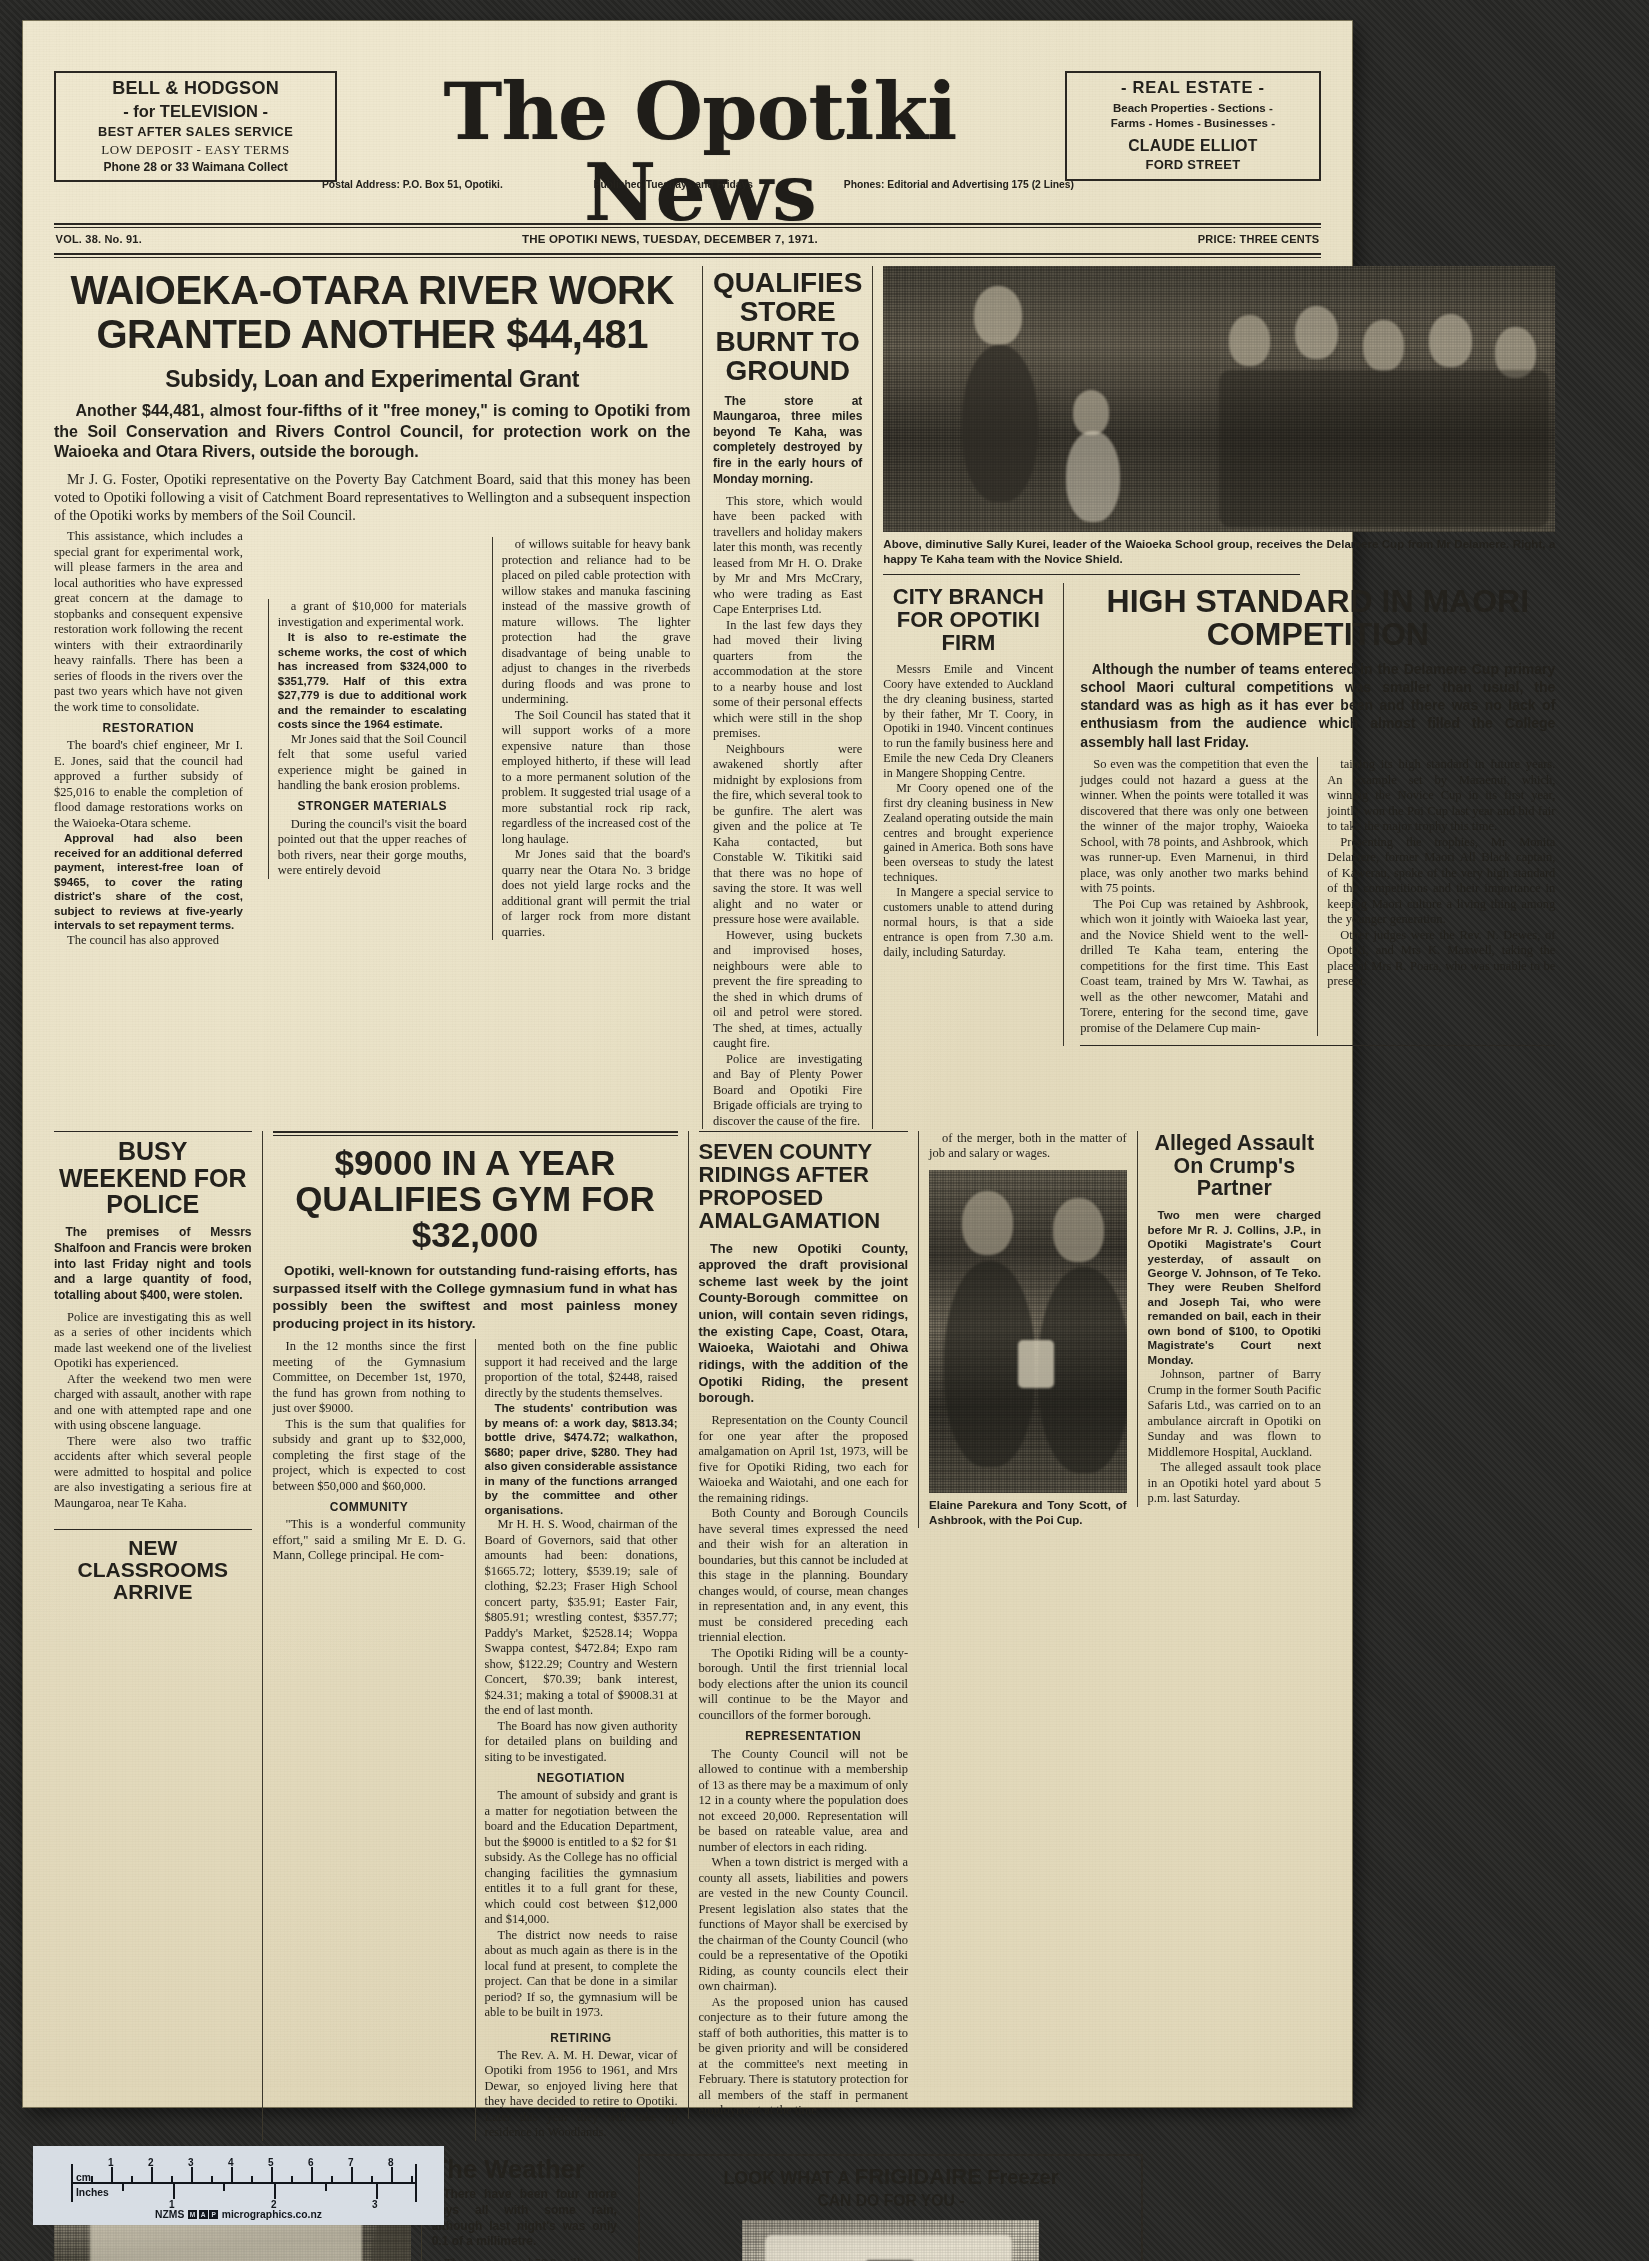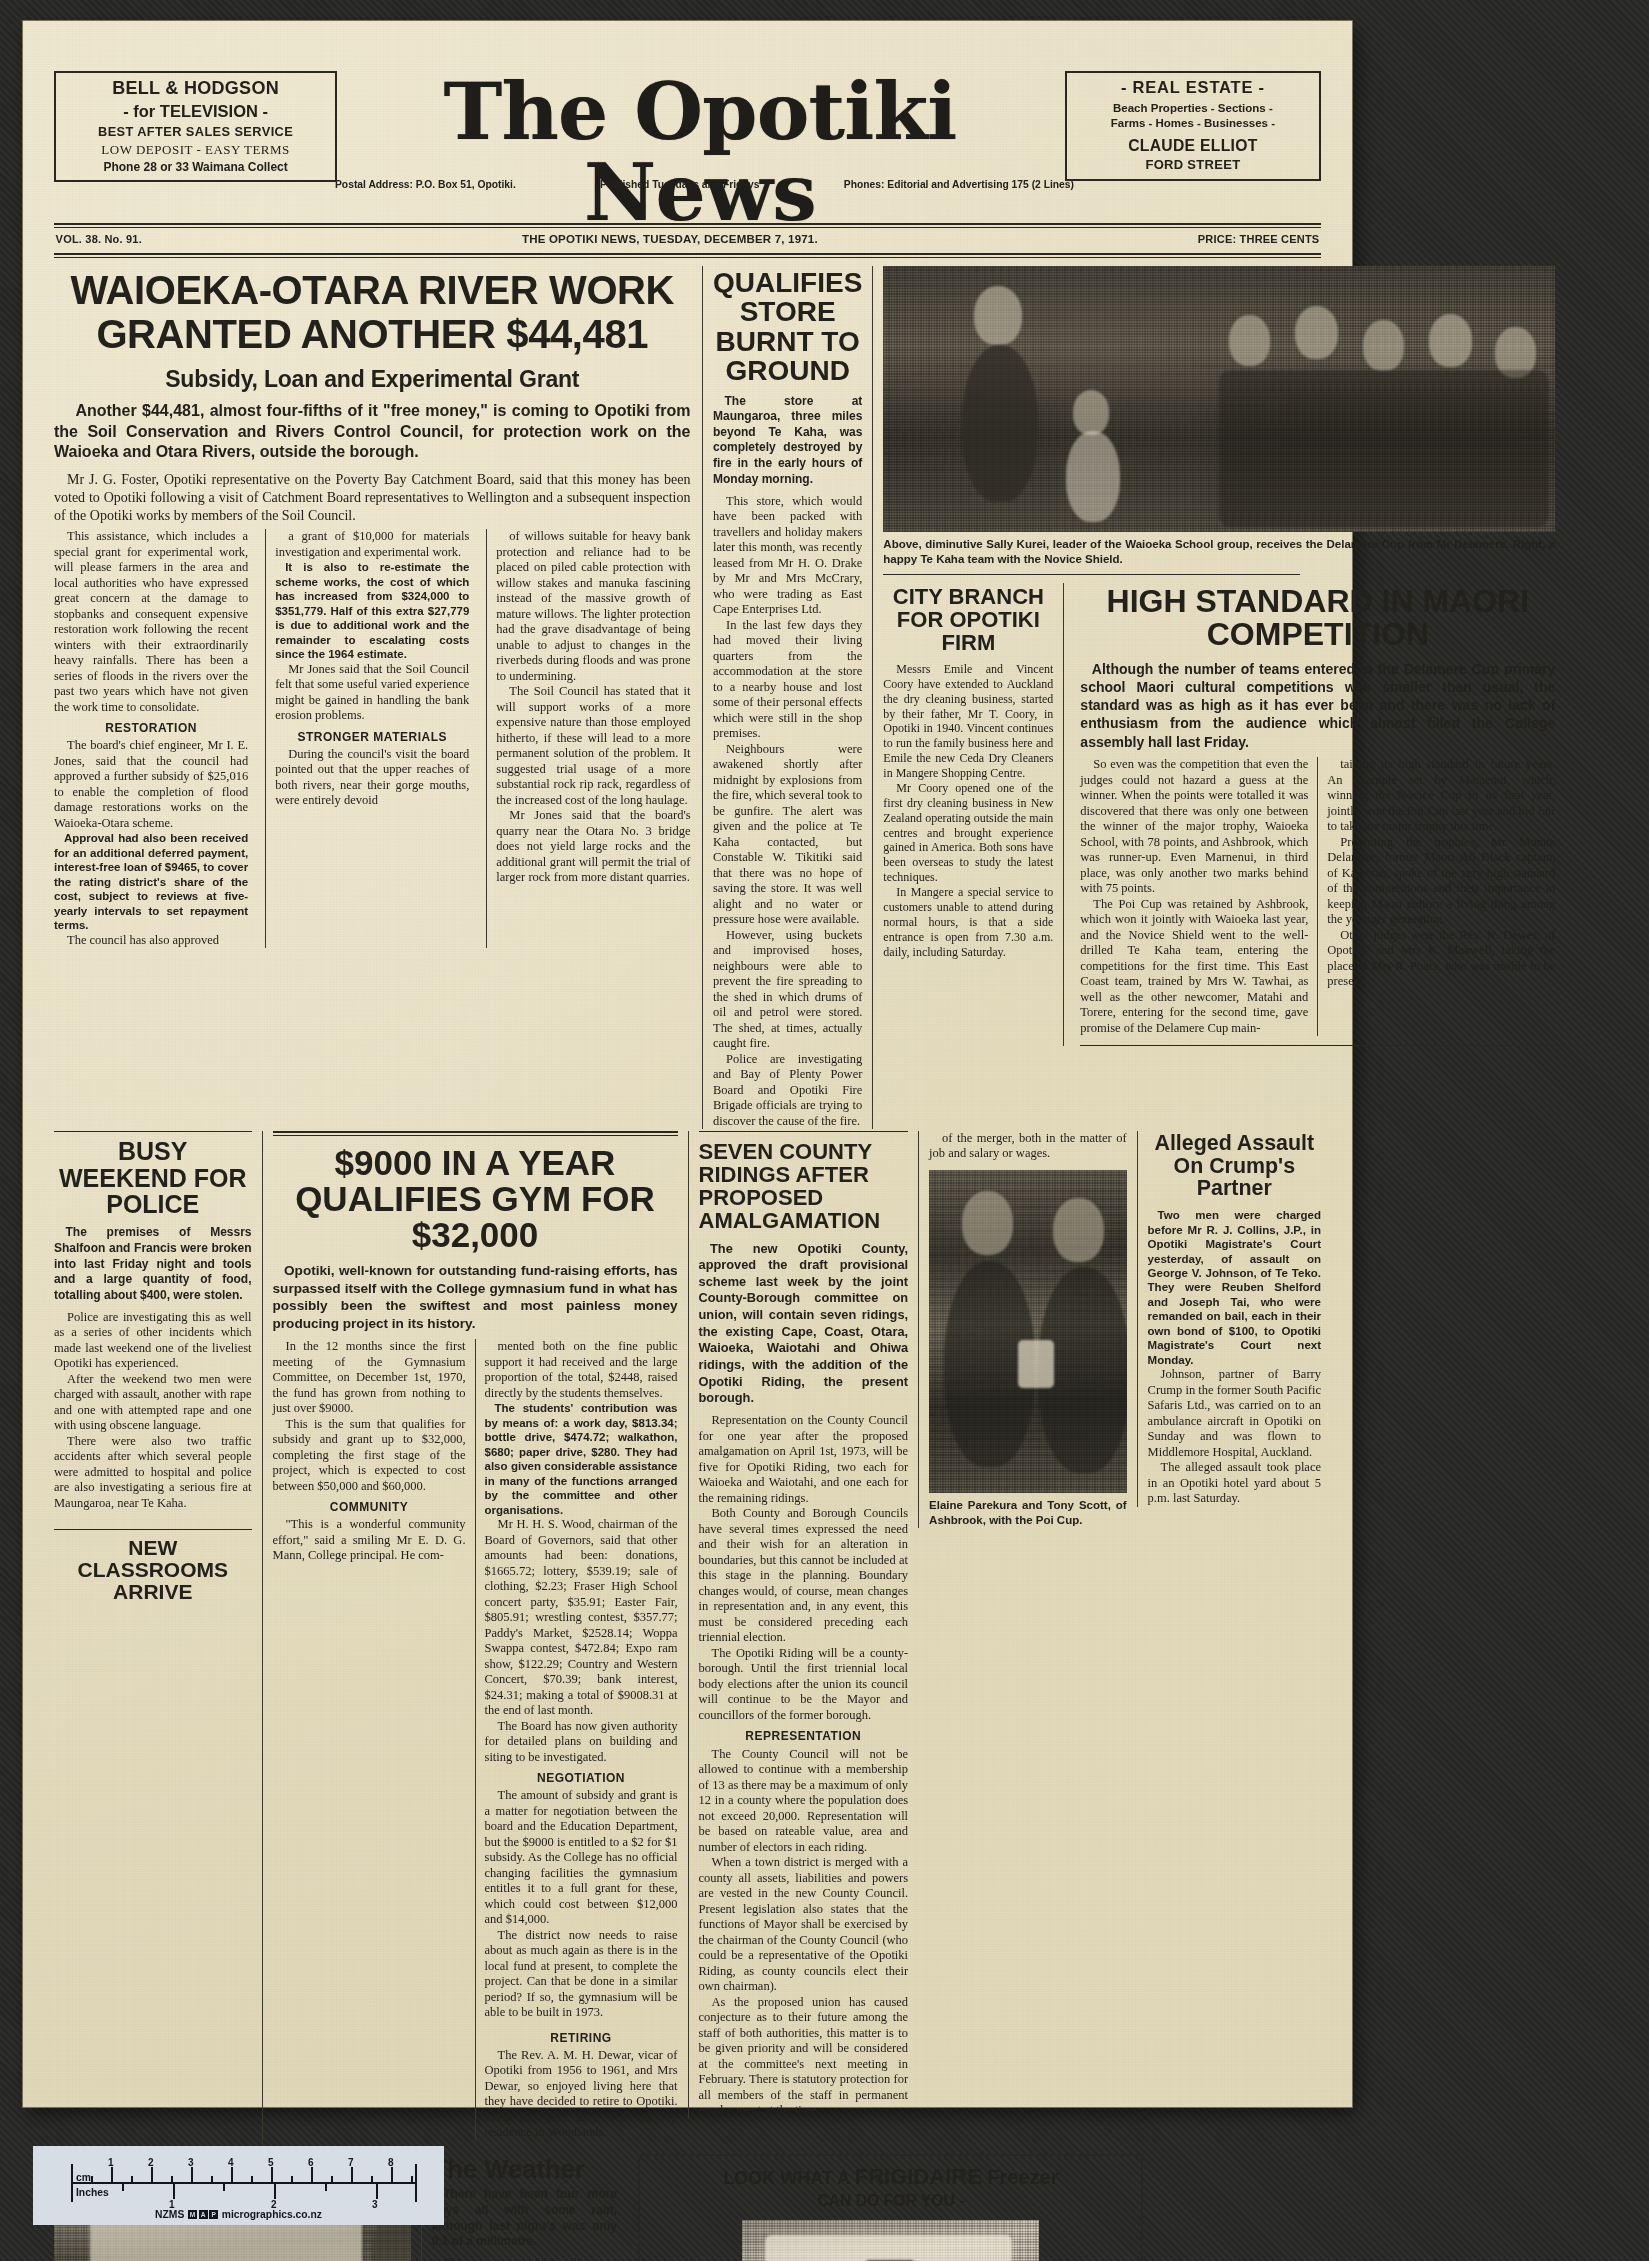--- a/index.html
+++ b/index.html
@@ -48,21 +48,21 @@
 
   .nameplate{
     position:absolute;left:272px;right:247px;top:23px;text-align:center;
     font-family:"DejaVu Serif",serif;font-weight:bold;
     font-size:79px;line-height:1.02;letter-spacing:-0.8px;
     color:#1f1d19;
     text-shadow:0 0 0.8px rgba(40,36,28,.55);
     font-style:italic;
   }
   .nameplate span{font-style:normal;}
-  .mast-foot{position:absolute;left:281px;right:247px;top:130px;
+  .mast-foot{position:absolute;left:268px;right:247px;top:130px;
     display:flex;justify-content:space-between;
     font-family:"Liberation Sans",sans-serif;font-weight:bold;font-size:10.3px;gap:30px;}
 
   .rule-dbl{border-top:2.1px solid #2a2722;border-bottom:1px solid #2a2722;height:2.5px;margin:3.3px 0 0;}
   .folio{display:flex;justify-content:space-between;align-items:center;
     font-family:"Liberation Sans",sans-serif;font-weight:bold;font-size:11px;
     padding:5px 1.6px 4.1px;letter-spacing:0.2px;}
   .folio .mid{font-size:11.5px;}
   .rule-thin{border-top:1px solid #2a2722;}
 
@@ -193,21 +193,21 @@
 
   <div class="cols" style="margin-top:8.2px;">
 
     <div class="col" style="width:648px;padding-right:11.5px;">
       <h1 class="banner">WAIOEKA-OTARA RIVER WORK</h1>
       <h1 class="banner">GRANTED ANOTHER $44,481</h1>
       <h2 class="deckcent">Subsidy, Loan and Experimental Grant</h2>
       <p class="lede">Another $44,481, almost four-fifths of it "free money," is coming to Opotiki from the Soil Conservation and Rivers Control Council, for protection work on the Waioeka and Otara Rivers, outside the borough.</p>
       <p class="body" style="font-size:14px;line-height:1.3;margin-bottom:4.1px;">Mr J. G. Foster, Opotiki representative on the Poverty Bay Catchment Board, said that this money has been voted to Opotiki following a visit of Catchment Board representatives to Wellington and a subsequent inspection of the Opotiki works by members of the Soil Council.</p>
 
-      <div style="display:flex;gap:8px;">
+      <div style="display:flex;gap:16px;align-items:center;">
         <div style="width:208px;padding-right:9px;">
           <p class="body">This assistance, which includes a special grant for experimental work, will please farmers in the area and local authorities who have expressed great concern at the damage to stopbanks and consequent expensive restoration work following the recent winters with their extraordinarily heavy rainfalls. There has been a series of floods in the rivers over the past two years which have not given the work time to consolidate.</p>
           <div class="subhd">RESTORATION</div>
           <p class="body">The board's chief engineer, Mr I. E. Jones, said that the council had approved a further subsidy of $25,016 to enable the completion of flood damage restorations works on the Waioeka-Otara scheme.</p>
           <p class="bodyb">Approval had also been received for an additional deferred payment, interest-free loan of $9465, to cover the rating district's share of the cost, subject to reviews at five-yearly intervals to set repayment terms.</p>
           <p class="body">The council has also approved</p>
         </div>
         <div class="vdiv" style="width:208px;padding:0 9px;">
           <p class="body">a grant of $10,000 for materials investigation and experimental work.</p>
           <p class="bodyb">It is also to re-estimate the scheme works, the cost of which has increased from $324,000 to $351,779. Half of this extra $27,779 is due to additional work and the remainder to escalating costs since the 1964 estimate.</p>

